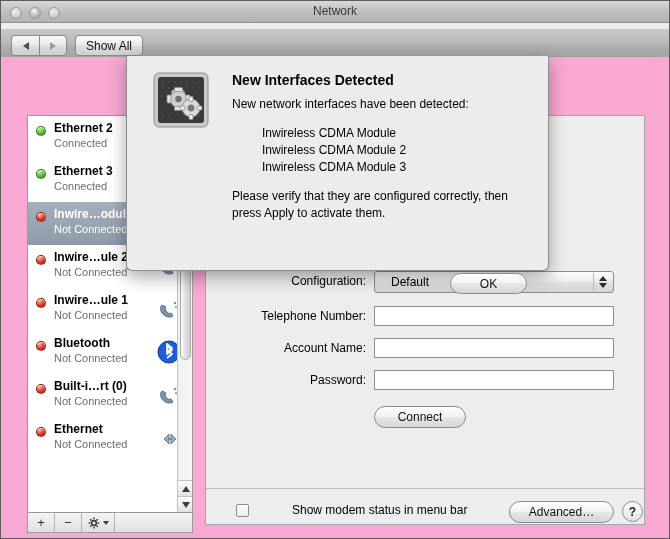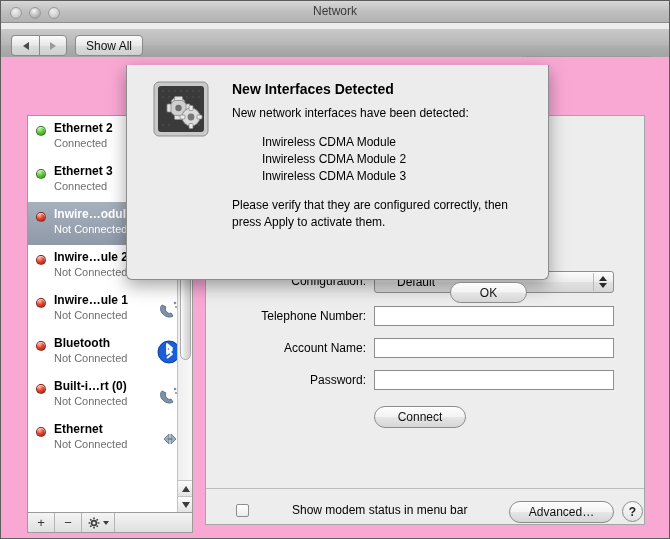--- a/index.html
+++ b/index.html
@@ -141,21 +141,21 @@
     font-size:12px;line-height:20px;color:#000;
   }
   .finput{
     position:absolute;left:168px;width:240px;height:20px;
     background:#fff;border:1px solid #8e8e8e;box-sizing:border-box;
   }
   .fpopup{
     position:absolute;left:168px;width:240px;height:22px;
     background:linear-gradient(to bottom,#fdfdfd 0%,#ededed 48%,#e2e2e2 52%,#d5d5d5 100%);
     border:1px solid #8e8e8e;border-radius:3px;box-sizing:border-box;
-    font-size:12px;line-height:20px;padding-left:22px;color:#000;
+    font-size:12px;line-height:20px;padding-left:16px;color:#000;
   }
   .popup-arrows{
     position:absolute;right:1px;top:1px;width:18px;height:18px;
     border-left:1px solid #b9b9b9;
     display:flex;flex-direction:column;align-items:center;justify-content:center;gap:2px;
   }
   .stepper-up{width:0;height:0;border-left:4px solid transparent;border-right:4px solid transparent;border-bottom:5px solid #2a2a2a;}
   .stepper-dn{width:0;height:0;border-left:4px solid transparent;border-right:4px solid transparent;border-top:5px solid #2a2a2a;}
   .capsule{
     background:linear-gradient(to bottom,#fdfdfd 0%,#f3f3f3 48%,#e6e6e6 52%,#d6d6d6 100%);
@@ -175,21 +175,21 @@
   #advanced-btn{position:absolute;left:303px;top:385px;width:105px;height:22px;}
   #help-btn{
     position:absolute;left:416px;top:385px;width:21px;height:21px;border-radius:50%;
     background:linear-gradient(to bottom,#fdfdfd,#e2e2e2);
     border:1px solid #8b8b8b;box-sizing:border-box;
     display:flex;align-items:center;justify-content:center;
     font-size:12px;font-weight:bold;color:#222;
   }
   
   #sheet{
-    position:absolute;left:125px;top:64px;width:423px;height:215px;
+    position:absolute;left:125px;top:55px;width:423px;height:215px;
     background:#ececec;
     border:1px solid #8d8d8d;border-top:none;
     border-radius:0 0 6px 6px;
     box-shadow:0 6px 18px rgba(0,0,0,.35);
     box-sizing:border-box;
   }
   #sheet-icon{position:absolute;left:26px;top:16px;width:56px;height:56px;}
   #sheet-title{
     position:absolute;left:105px;top:16px;font-size:14px;font-weight:bold;color:#000;
   }

